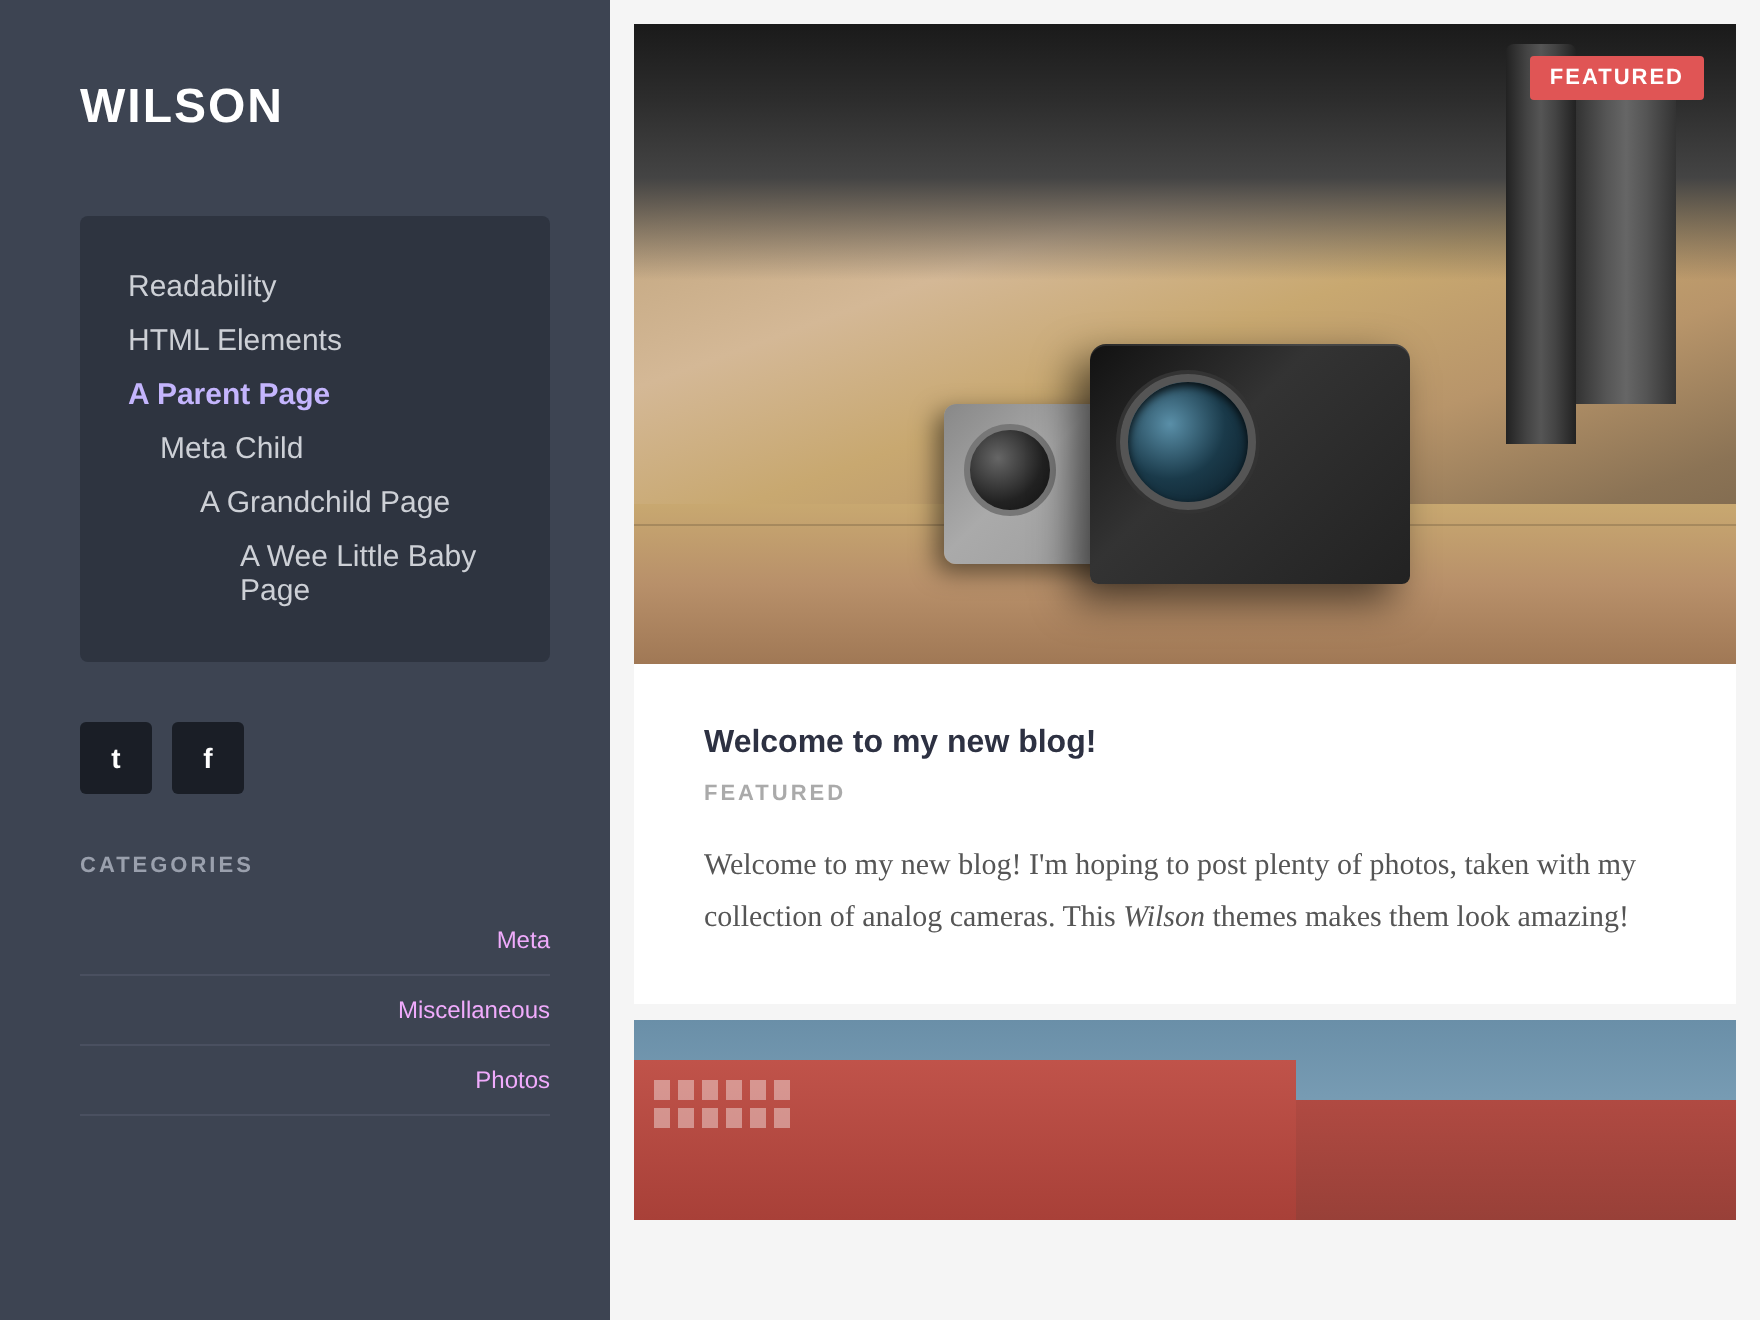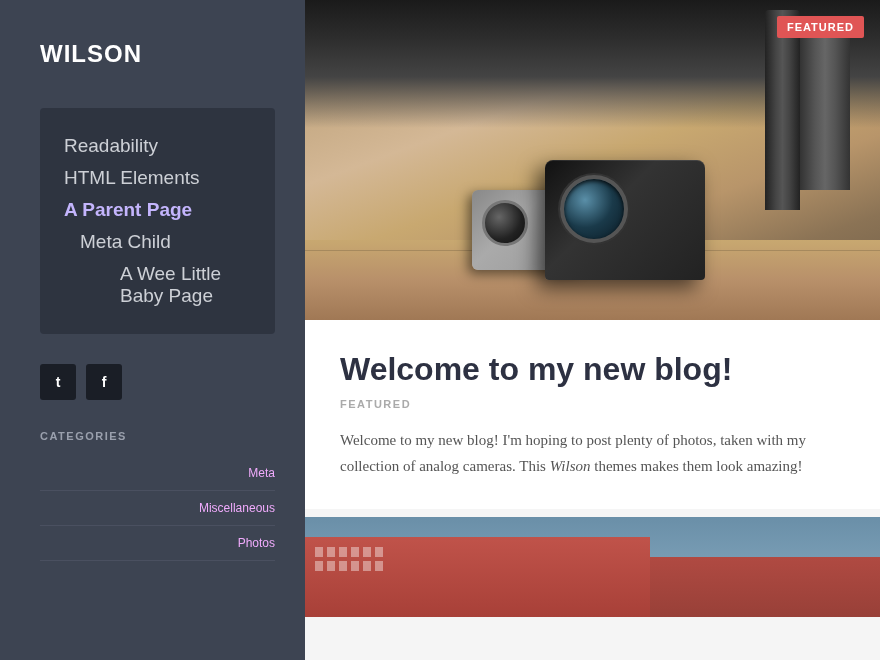--- a/index.html
+++ b/index.html
@@ -47,21 +47,21 @@
 
     .sidebar-nav {
       background: #2e3440;
       border-radius: 4px;
       padding: 22px 24px;
       margin-top: 28px;
     }
 
     .nav-item {
       font-family: Arial, Helvetica, sans-serif;
-      font-size: 19px;
+      font-size: 15px;
       color: #cdd0d6;
       padding: 5px 0;
       cursor: pointer;
       display: block;
       text-decoration: none;
     }
     .nav-item.bold { font-weight: 700; color: #c4b5fd; }
     .nav-item.indent-1 { padding-left: 16px; }
     .nav-item.indent-2 { padding-left: 36px; }
     .nav-item.indent-3 { padding-left: 56px; }
@@ -110,21 +110,21 @@
       cursor: pointer;
       display: block;
       text-align: right;
     }
 
     
     .main-content {
       flex: 1;
       background: #f5f5f5;
       overflow-y: auto;
-      padding: 0;
+      padding: 12px;
     }
 
     .post-card {
       background: #ffffff;
       margin-bottom: 8px;
     }
 
     .post-image-container {
       position: relative;
       width: 100%;
@@ -255,21 +255,21 @@
       height: 1px;
       background: rgba(0,0,0,0.15);
     }
 
     .post-body {
       padding: 30px 35px 30px 35px;
     }
 
     .post-title {
       font-family: Arial, Helvetica, sans-serif;
-      font-size: 32px;
+      font-size: 16px;
       font-weight: 700;
       color: #2d3142;
       margin-bottom: 10px;
       line-height: 1.2;
     }
 
     .post-tag {
       font-family: Arial, Helvetica, sans-serif;
       font-size: 11px;
       font-weight: 700;
@@ -333,20 +333,21 @@
 <aside class="sidebar">
   <div class="sidebar-brand">
     <div class="sidebar-title">WILSON</div>
   </div>
 
   <nav class="sidebar-nav">
     <a class="nav-item">Readability</a>
     <a class="nav-item">HTML Elements</a>
     <a class="nav-item bold">A Parent Page</a>
     <a class="nav-item indent-1">Meta Child</a>
+    <a class="nav-item indent-2">A Grandchild Page</a>
     <a class="nav-item indent-3">A Wee Little Baby Page</a>
   </nav>
 
   <div class="social-bar">
     <div class="social-btn">
       <span>t</span>
     </div>
     <div class="social-btn">
       <span>f</span>
     </div>

